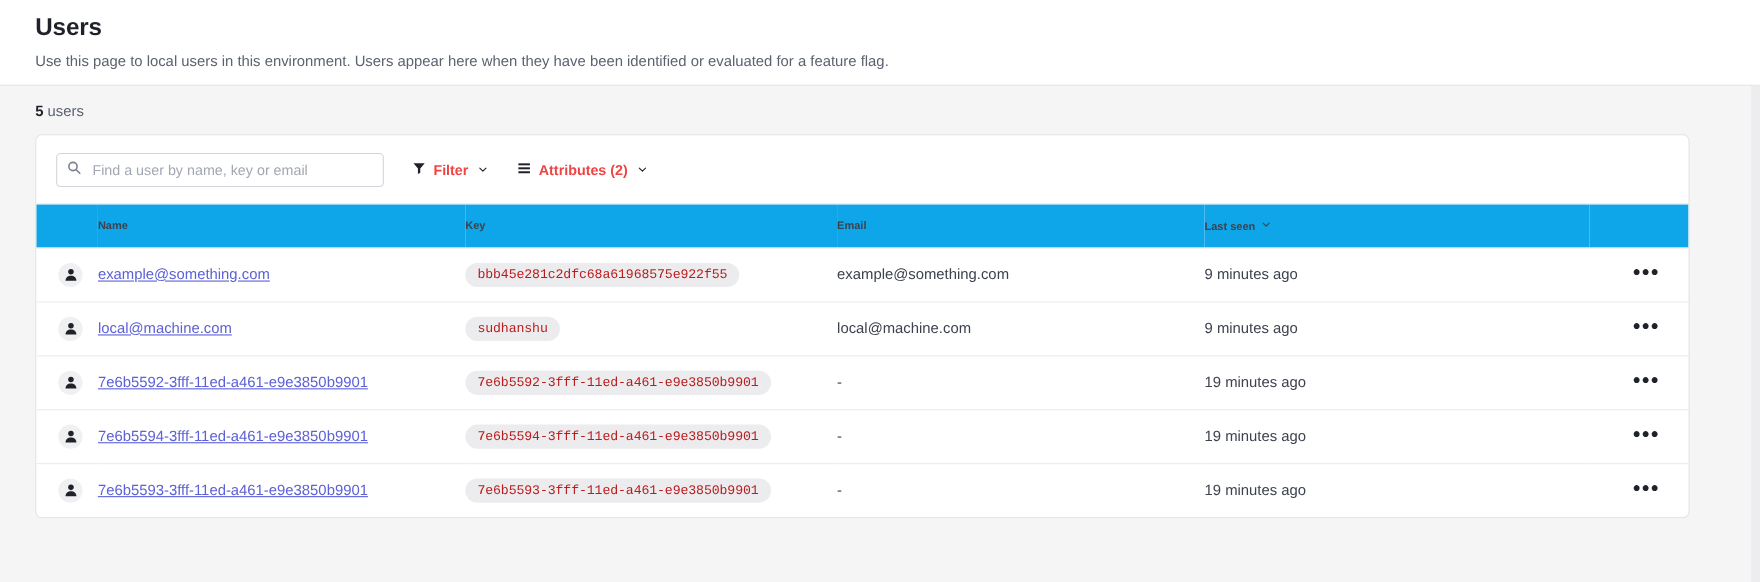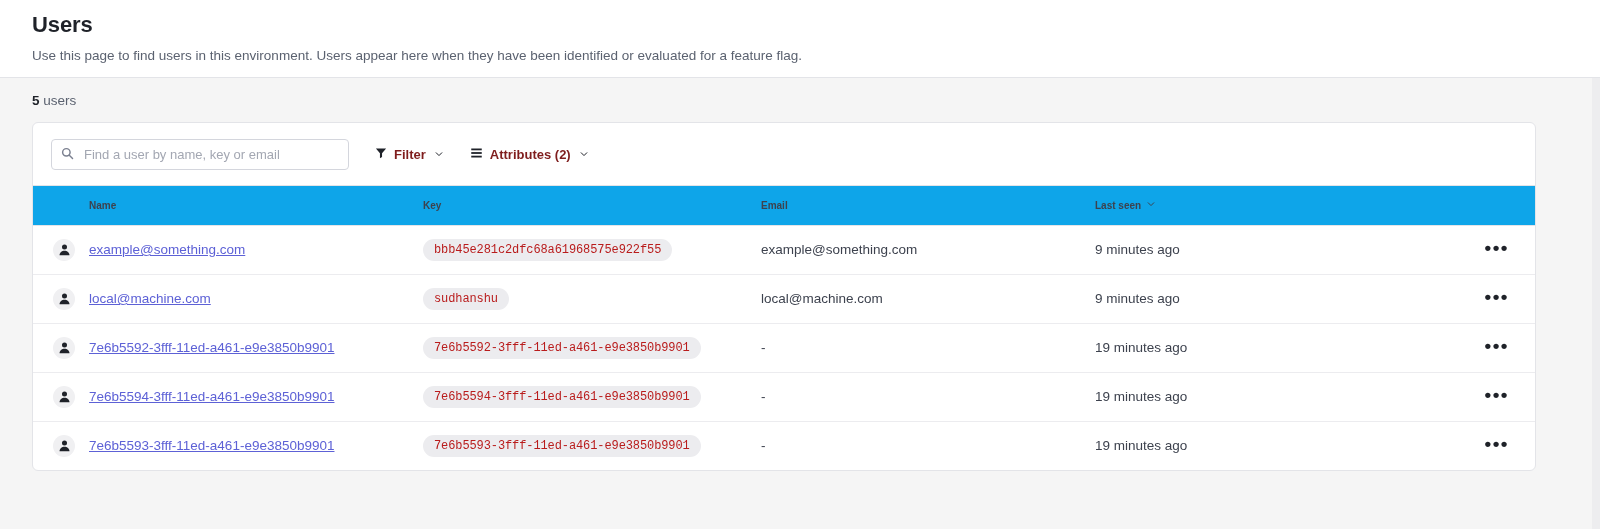--- a/index.html
+++ b/index.html
@@ -96,21 +96,21 @@
 
   .tool-btn {
     display: flex;
     align-items: center;
     gap: 7px;
     background: none;
     border: none;
     cursor: pointer;
     font-size: 13px;
     font-weight: 700;
-    color: #7f1d1d;
+    color: #ef4444;
     font-family: "Liberation Sans", sans-serif;
     padding: 2px 0;
   }
   .chev { margin-left: 1px; }
 
   
   table {
     width: 100%;
     border-collapse: collapse;
   }
@@ -175,21 +175,21 @@
     top: 0; right: 0;
     width: 8px; height: 100%;
     background: #ededef;
   }
 </style>
 </head>
 <body>
 
 <div class="page-header">
   <h1 class="page-title">Users</h1>
-  <p class="page-subtitle">Use this page to find users in this environment. Users appear here when they have been identified or evaluated for a feature flag.</p>
+  <p class="page-subtitle">Use this page to local users in this environment. Users appear here when they have been identified or evaluated for a feature flag.</p>
 </div>
 
 <div class="page-body">
 
   <div class="count-row">
     <div class="count-text"><b>5</b><span> users</span></div>
   </div>
 
   <div class="card">
 

